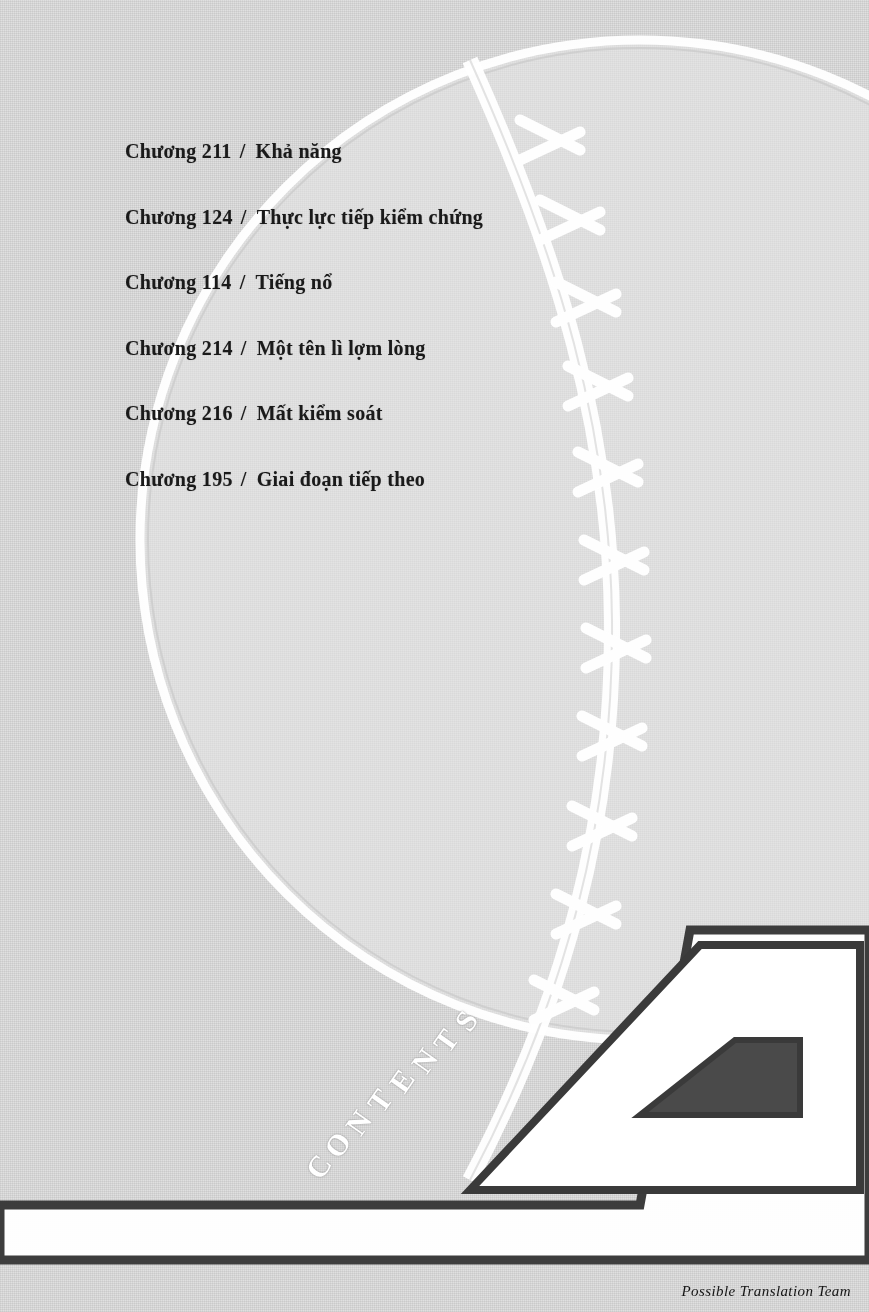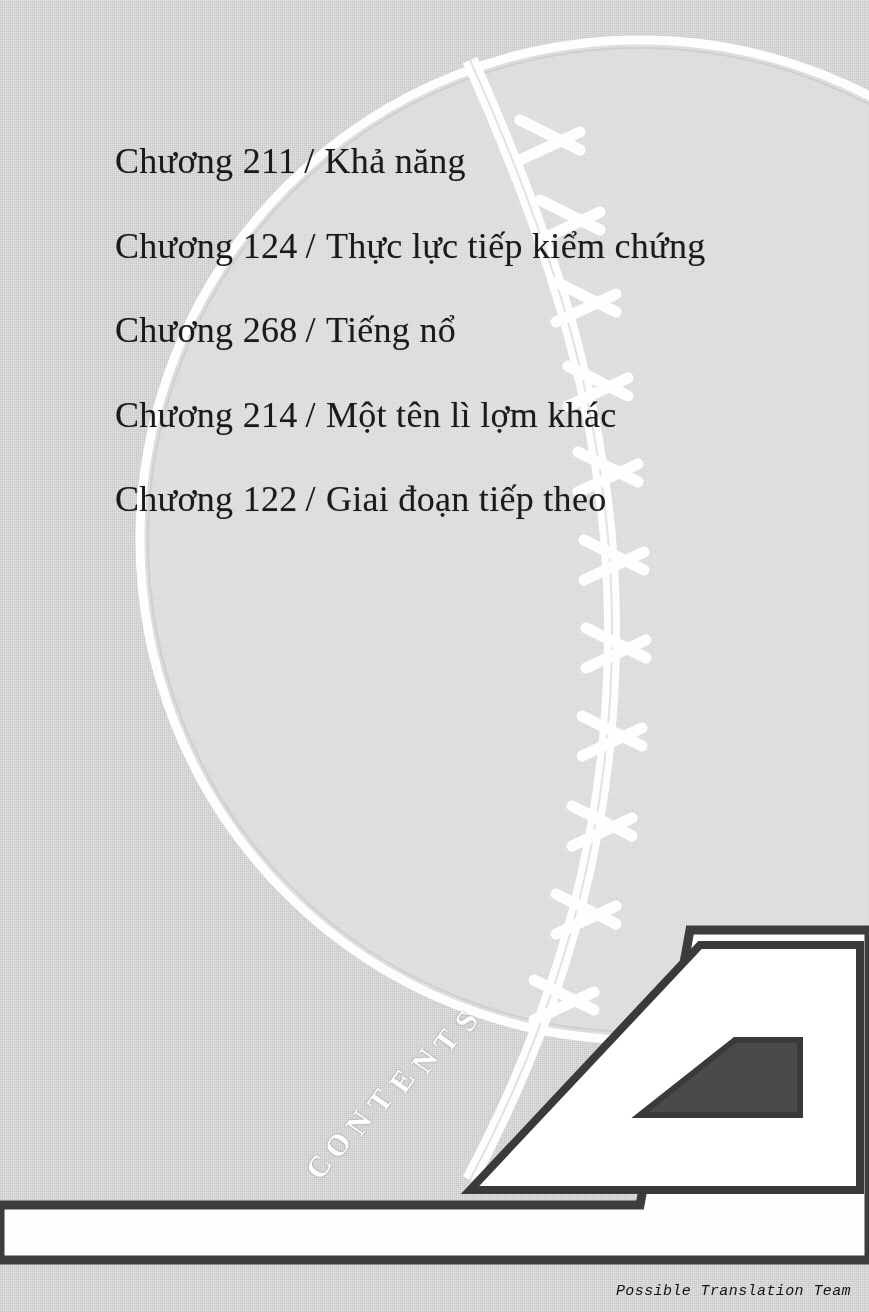--- a/index.html
+++ b/index.html
@@ -31,39 +31,40 @@
     position: absolute;
     inset: 0;
   }
   .content-list {
     position: absolute;
     left: 115px;
     top: 140px;
     width: 700px;
   }
   .chapter-row {
-    font-size: 36px;
-    font-weight: normal;
+    font-size: 20px;
+    font-weight: bold;
     color: #1a1a1a;
     letter-spacing: 0.3px;
     margin-bottom: 42.5px;
     white-space: nowrap;
     text-shadow: 0 0 1px rgba(0,0,0,0.25);
+    margin-left: 10px;
   }
   .chapter-row .num {
     margin-right: 4px;
   }
   .chapter-row .sep {
     margin: 0 10px 0 4px;
   }
   .credit {
     position: absolute;
     right: 18px;
     bottom: 12px;
-    font-family: Liberation Mono, monospace;
+    font-family: Liberation Serif, serif;
     font-size: 15px;
     font-style: italic;
     color: #141414;
     letter-spacing: 0.4px;
   }
   .contents-word {
     position: absolute;
     left: 300px;
     top: 1010px;
     width: 250px;
@@ -149,32 +150,35 @@
 
     <div class="chapter-row">
       <span class="num">Chương 211</span><span class="sep">/</span><span class="title">Khả năng</span>
     </div>
 
     <div class="chapter-row">
       <span class="num">Chương 124</span><span class="sep">/</span><span class="title">Thực lực tiếp kiểm chứng</span>
     </div>
 
     <div class="chapter-row">
-      <span class="num">Chương 268</span><span class="sep">/</span><span class="title">Tiếng nổ</span>
+      <span class="num">Chương 114</span><span class="sep">/</span><span class="title">Tiếng nổ</span>
     </div>
 
     <div class="chapter-row">
-      <span class="num">Chương 214</span><span class="sep">/</span><span class="title">Một tên lì lợm khác</span>
+      <span class="num">Chương 214</span><span class="sep">/</span><span class="title">Một tên lì lợm lòng</span>
     </div>
 
 
+    <div class="chapter-row">
+      <span class="num">Chương 216</span><span class="sep">/</span><span class="title">Mất kiểm soát</span>
+    </div>
 
 
     <div class="chapter-row">
-      <span class="num">Chương 122</span><span class="sep">/</span><span class="title">Giai đoạn tiếp theo</span>
+      <span class="num">Chương 195</span><span class="sep">/</span><span class="title">Giai đoạn tiếp theo</span>
     </div>
 
 
   </div>
 
   <div class="credit">Possible Translation Team</div>
 
 </div>
 
 </body></html>

